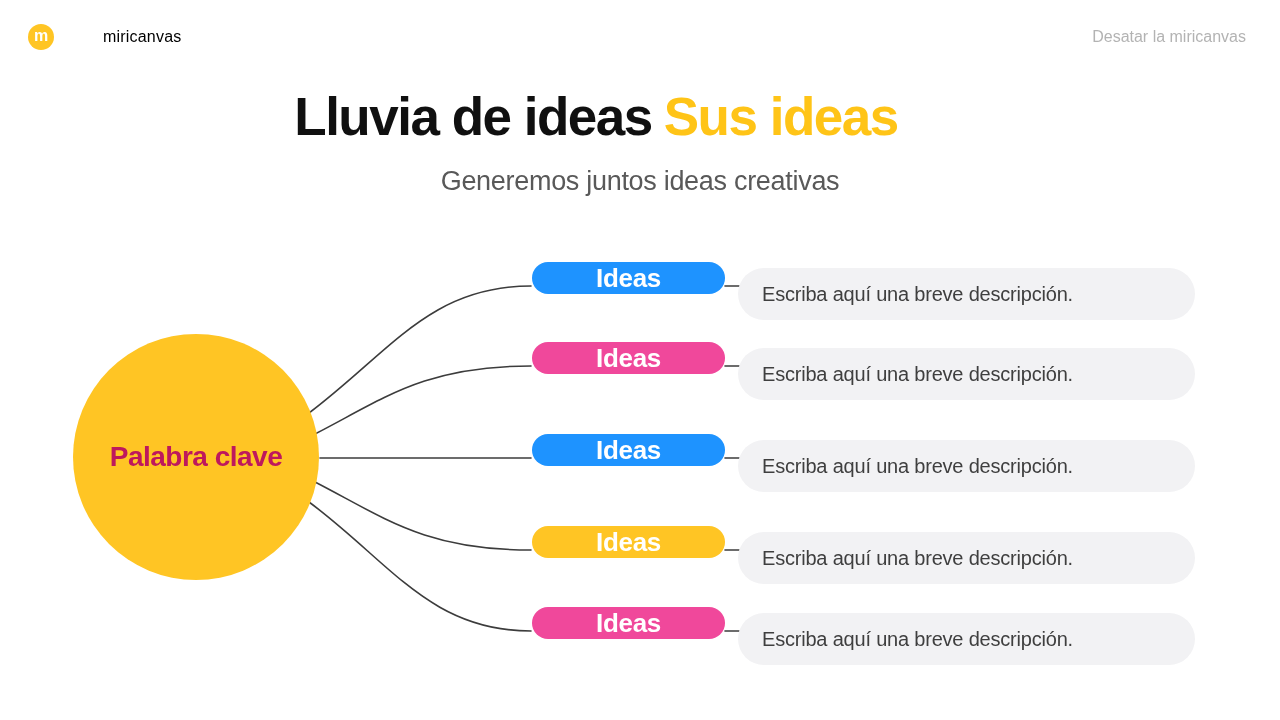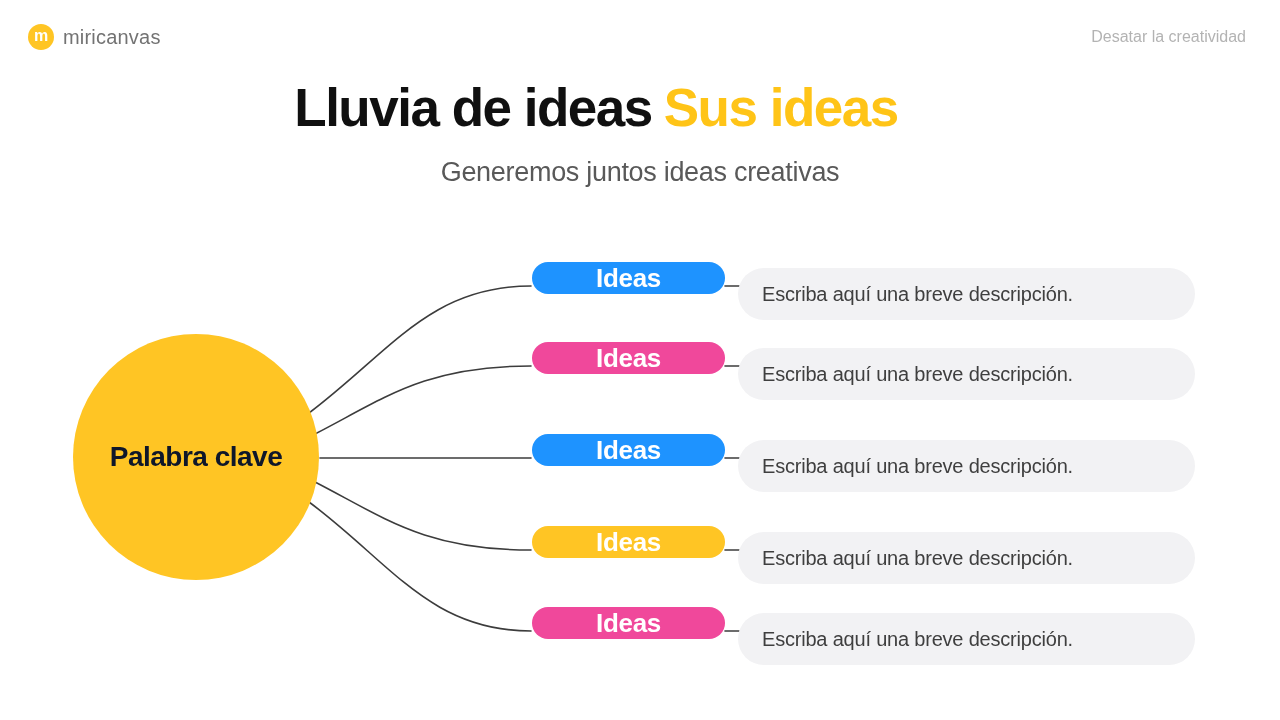--- a/index.html
+++ b/index.html
@@ -29,27 +29,27 @@
     width: 26px; height: 26px;
     border-radius: 50%;
     background: #FFC524;
     display: flex; align-items: center; justify-content: center;
     color: #ffffff;
     font-weight: bold;
     font-size: 16px;
     line-height: 1;
     padding-bottom: 2px;
   }
-  .logo-text { color: #737373; font-size: 20px; font-weight: 500; letter-spacing: 0.2px; }
+  .logo-text { color: #000000; font-size: 16px; font-weight: 500; letter-spacing: 0.2px; margin-left: 40px; }
   .tagline { color: #b3b3b3; font-size: 16px; }
 
   
   .title-block {
     position: absolute;
-    top: 79px;
+    top: 88px;
     left: 0; right: 0;
     text-align: center;
   }
   .main-title {
     position: relative;
     left: -44px;
     font-size: 53px;
     font-weight: 800;
     letter-spacing: -1.5px;
     color: #101010;
@@ -79,21 +79,21 @@
     border-radius: 50%;
     background: #FFC524;
     display: flex; align-items: center; justify-content: center;
     z-index: 2;
     cursor: pointer;
   }
   .keyword-circle .label {
     font-size: 28px;
     font-weight: 800;
     letter-spacing: -0.5px;
-    color: #0f172a;
+    color: #be185d;
   }
 
   .rows { position: absolute; inset: 0; z-index: 2; }
   .row { position: absolute; left: 0; width: 1280px; height: 52px; }
   .row-1 { top: 260px; }
   .row-2 { top: 340px; }
   .row-3 { top: 432px; }
   .row-4 { top: 524px; }
   .row-5 { top: 605px; }
 
@@ -131,21 +131,21 @@
 </head>
 <body>
 
 <div class="slide">
 
   <div class="header">
     <div class="logo">
       <span class="logo-icon">m</span>
       <span class="logo-text">miricanvas</span>
     </div>
-    <div class="tagline">Desatar la creatividad</div>
+    <div class="tagline">Desatar la miricanvas</div>
   </div>
 
   <div class="title-block">
     <div class="main-title">
       <span>Lluvia de ideas</span><span class="accent">Sus ideas</span>
     </div>
     <div class="subtitle">Generemos juntos ideas creativas</div>
   </div>
 
   <svg class="connectors" viewBox="0 0 1280 720" xmlns="http://www.w3.org/2000/svg">

